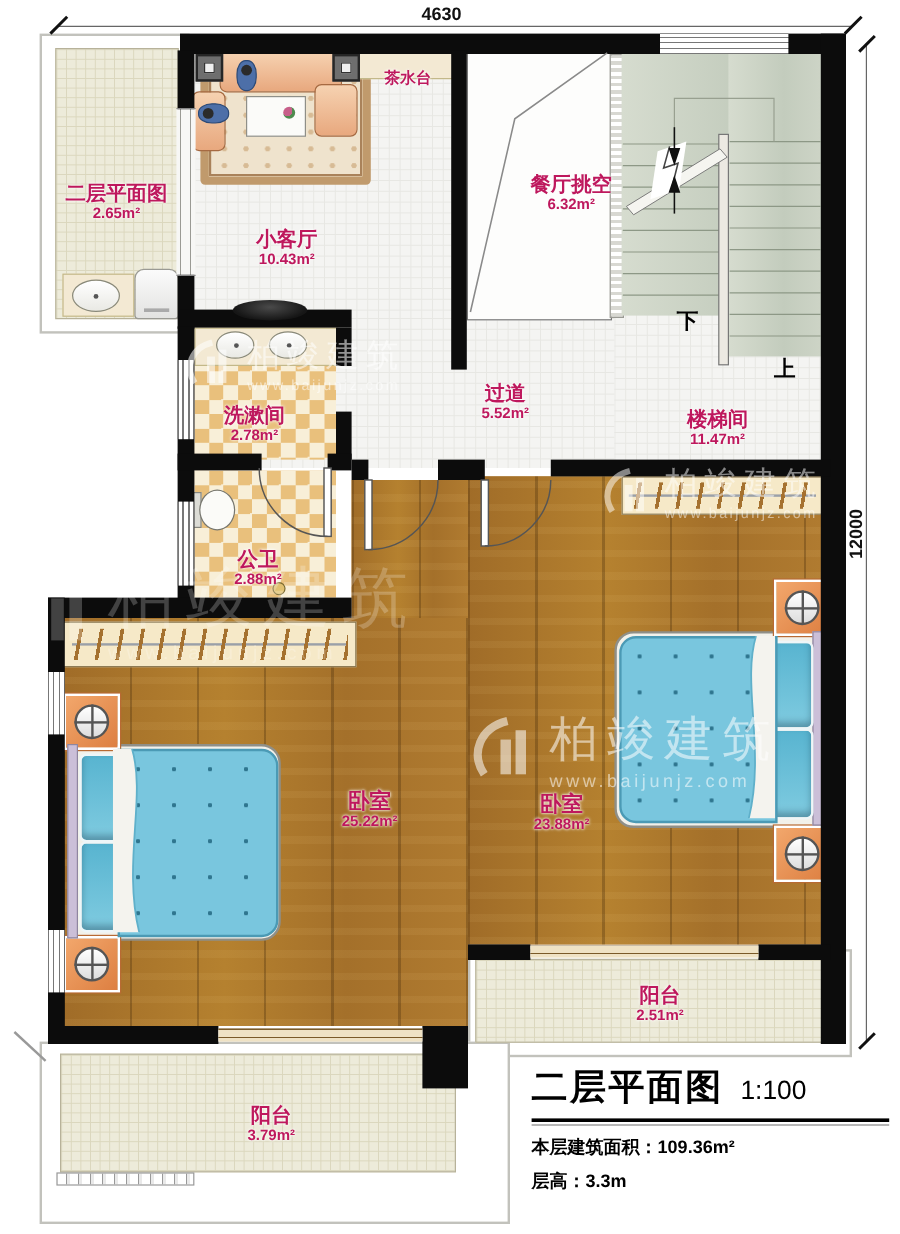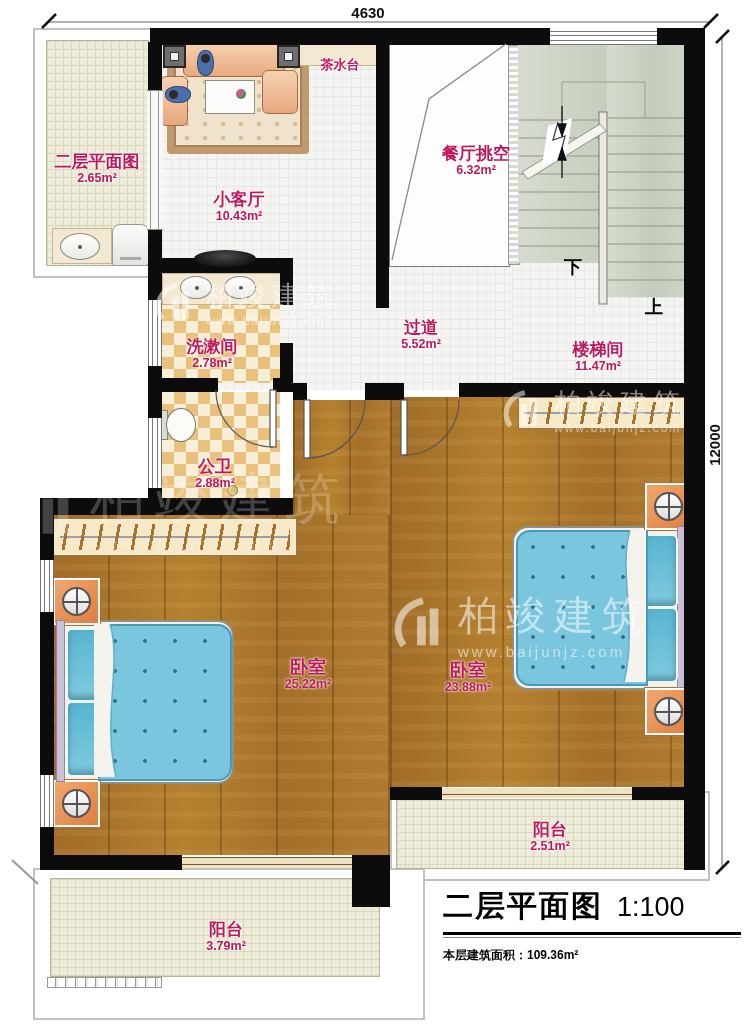--- a/index.html
+++ b/index.html
@@ -79,23 +79,23 @@
   .wm-text{display:flex;flex-direction:column;}
   .wm-brand{font-weight:normal;white-space:nowrap;}
   .wm-site{white-space:nowrap;}
   .wm-md .wm-brand{font-size:27px;letter-spacing:6px;} .wm-md .wm-site{font-size:12px;letter-spacing:2px;}
   .wm-lg .wm-brand{font-size:40px;letter-spacing:8px;} .wm-lg .wm-site{font-size:15px;letter-spacing:3px;}
   .wm-xl .wm-brand{font-size:55px;letter-spacing:10px;} .wm-xl .wm-site{font-size:16px;letter-spacing:4px;}
   
   .titleblock{position:absolute;left:443px;top:886px;width:305px;z-index:10;color:#000;}
   .titlerow{display:flex;align-items:baseline;gap:14px;}
   .ttl{font-size:30px;font-weight:bold;letter-spacing:2px;}
-  .tscale{font-size:27px;font-weight:500;}
+  .tscale{font-size:22px;font-weight:500;}
   .tunder{margin-top:5px;width:298px;border-top:3px solid #000;border-bottom:1px solid #888;height:2px;}
-  .tinfo{margin-top:9px;font-size:12px;font-weight:bold;}
+  .tinfo{margin-top:9px;font-size:15px;font-weight:bold;}
 </style>
 </head>
 <body>
 
 <div class="canvas">
 
   <div class="abs frame" style="left:33px;top:28px;width:121px;height:246px;"></div>
   <div class="abs floor-balcony" style="left:46px;top:40px;width:101px;height:224px;"></div>
 
   <div class="abs frame" style="left:390px;top:791px;width:316px;height:86px;"></div>
@@ -361,15 +361,18 @@
 
   <div class="titleblock">
     <div class="titlerow">
       <span class="ttl">二层平面图</span>
       <span class="tscale">1:100</span>
     </div>
     <div class="tunder"></div>
     <div class="tinfo">
       <span>本层建筑面积：</span><span>109.36m²</span>
     </div>
+    <div class="tinfo">
+      <span>层高：</span><span>3.3m</span>
+    </div>
   </div>
 
 </div>
 
 </body></html>

